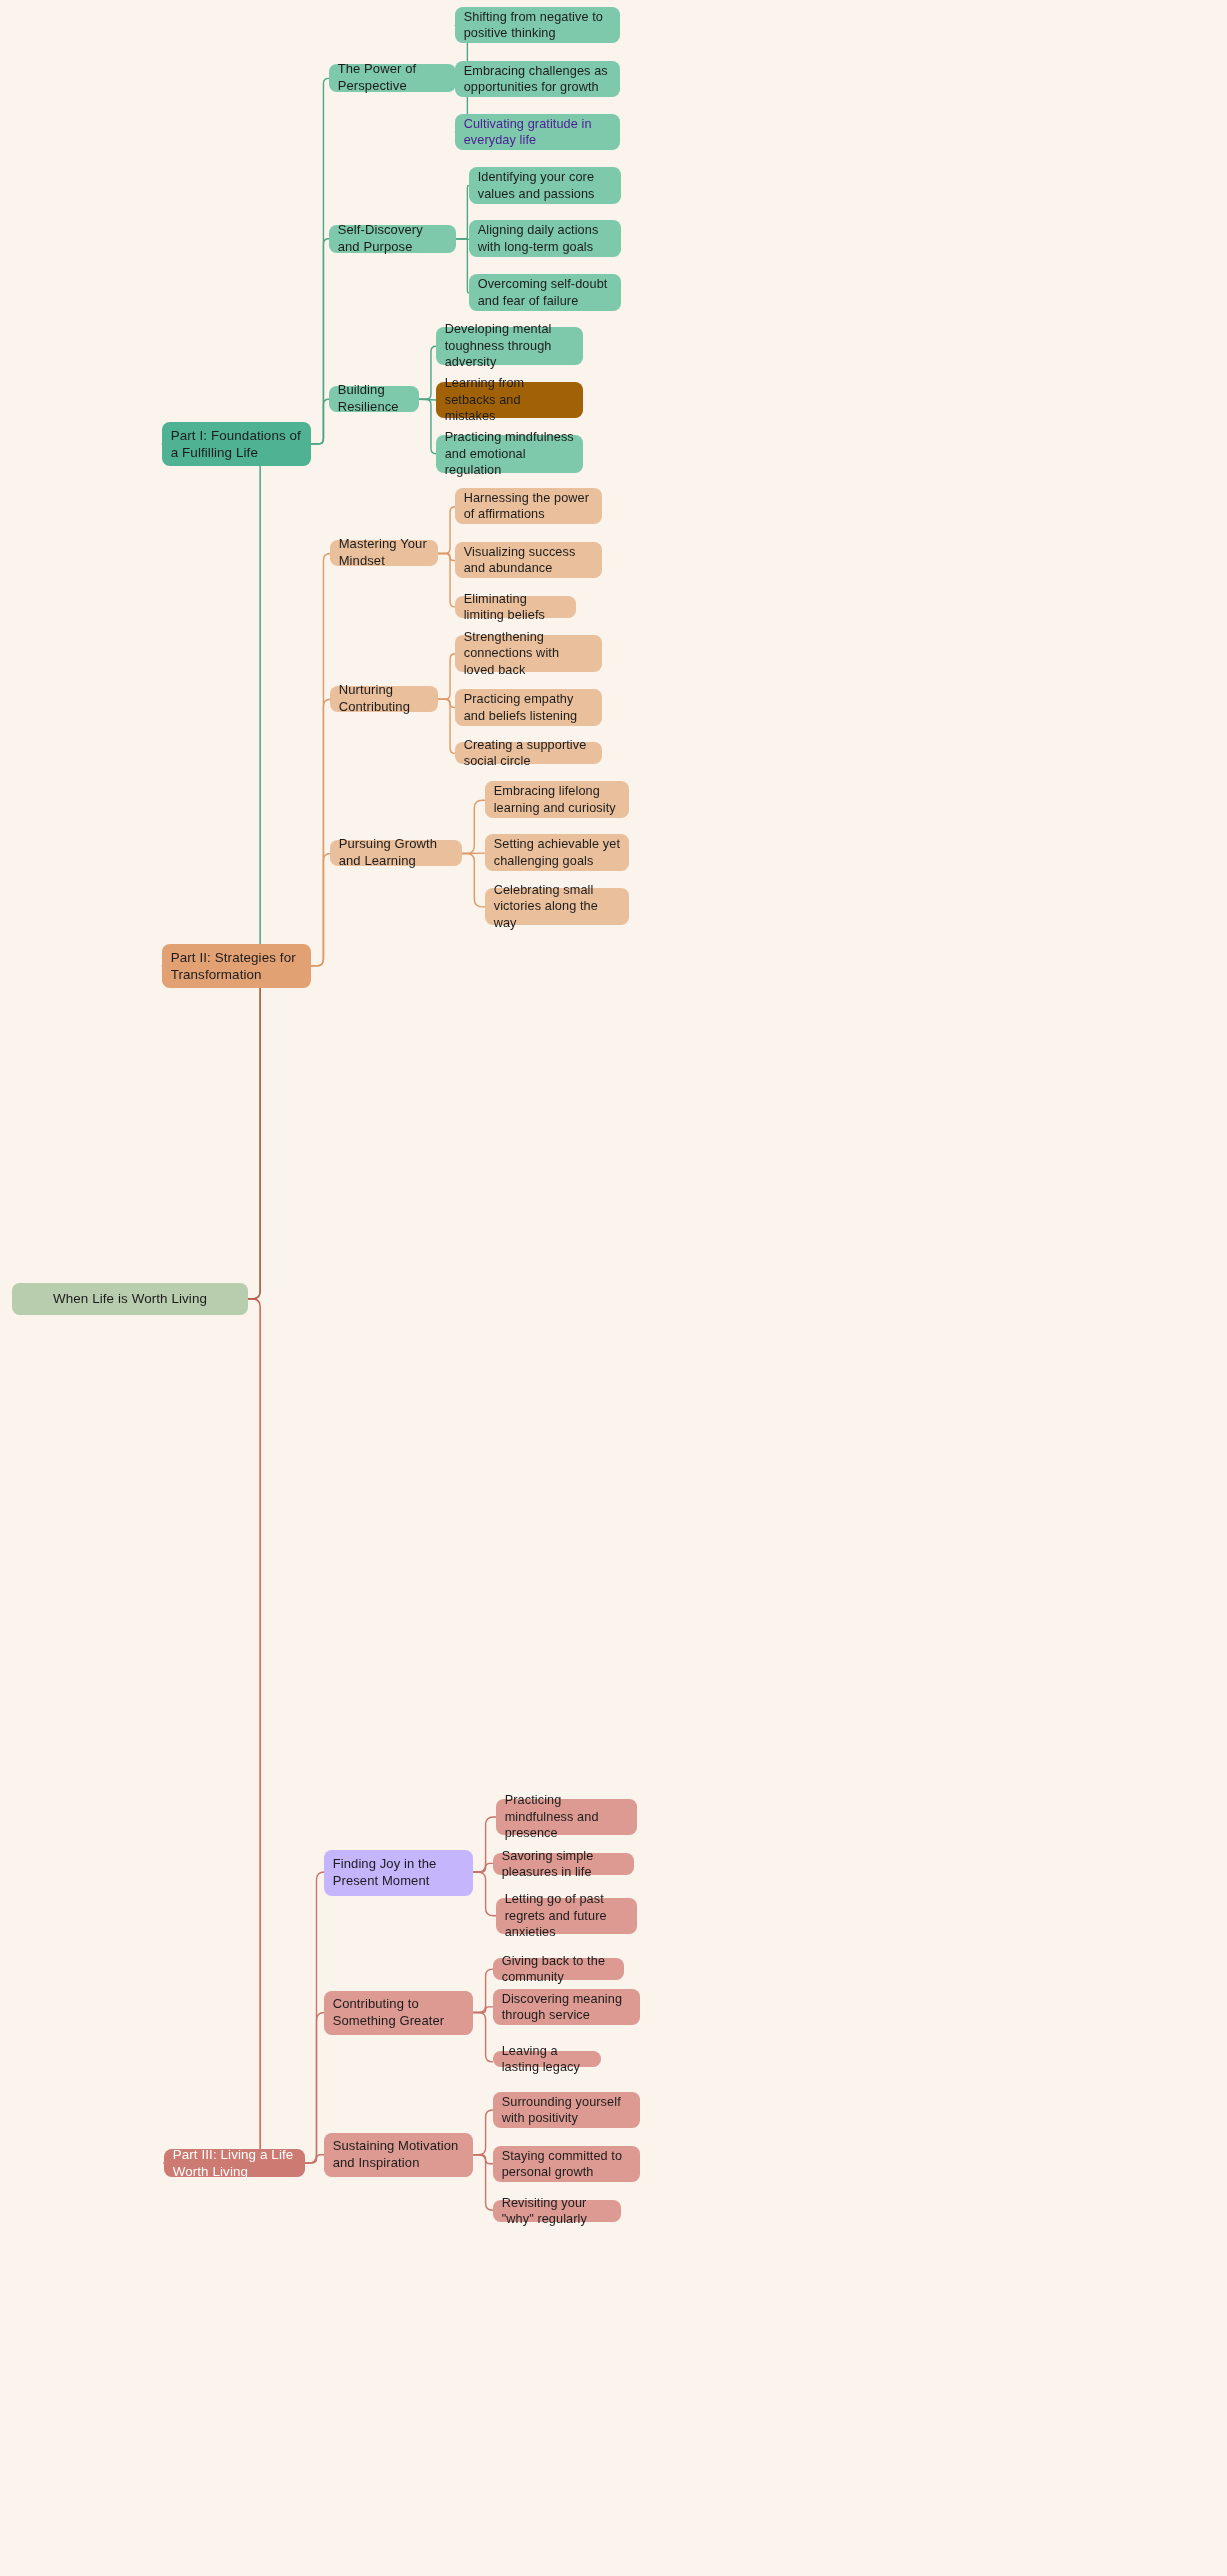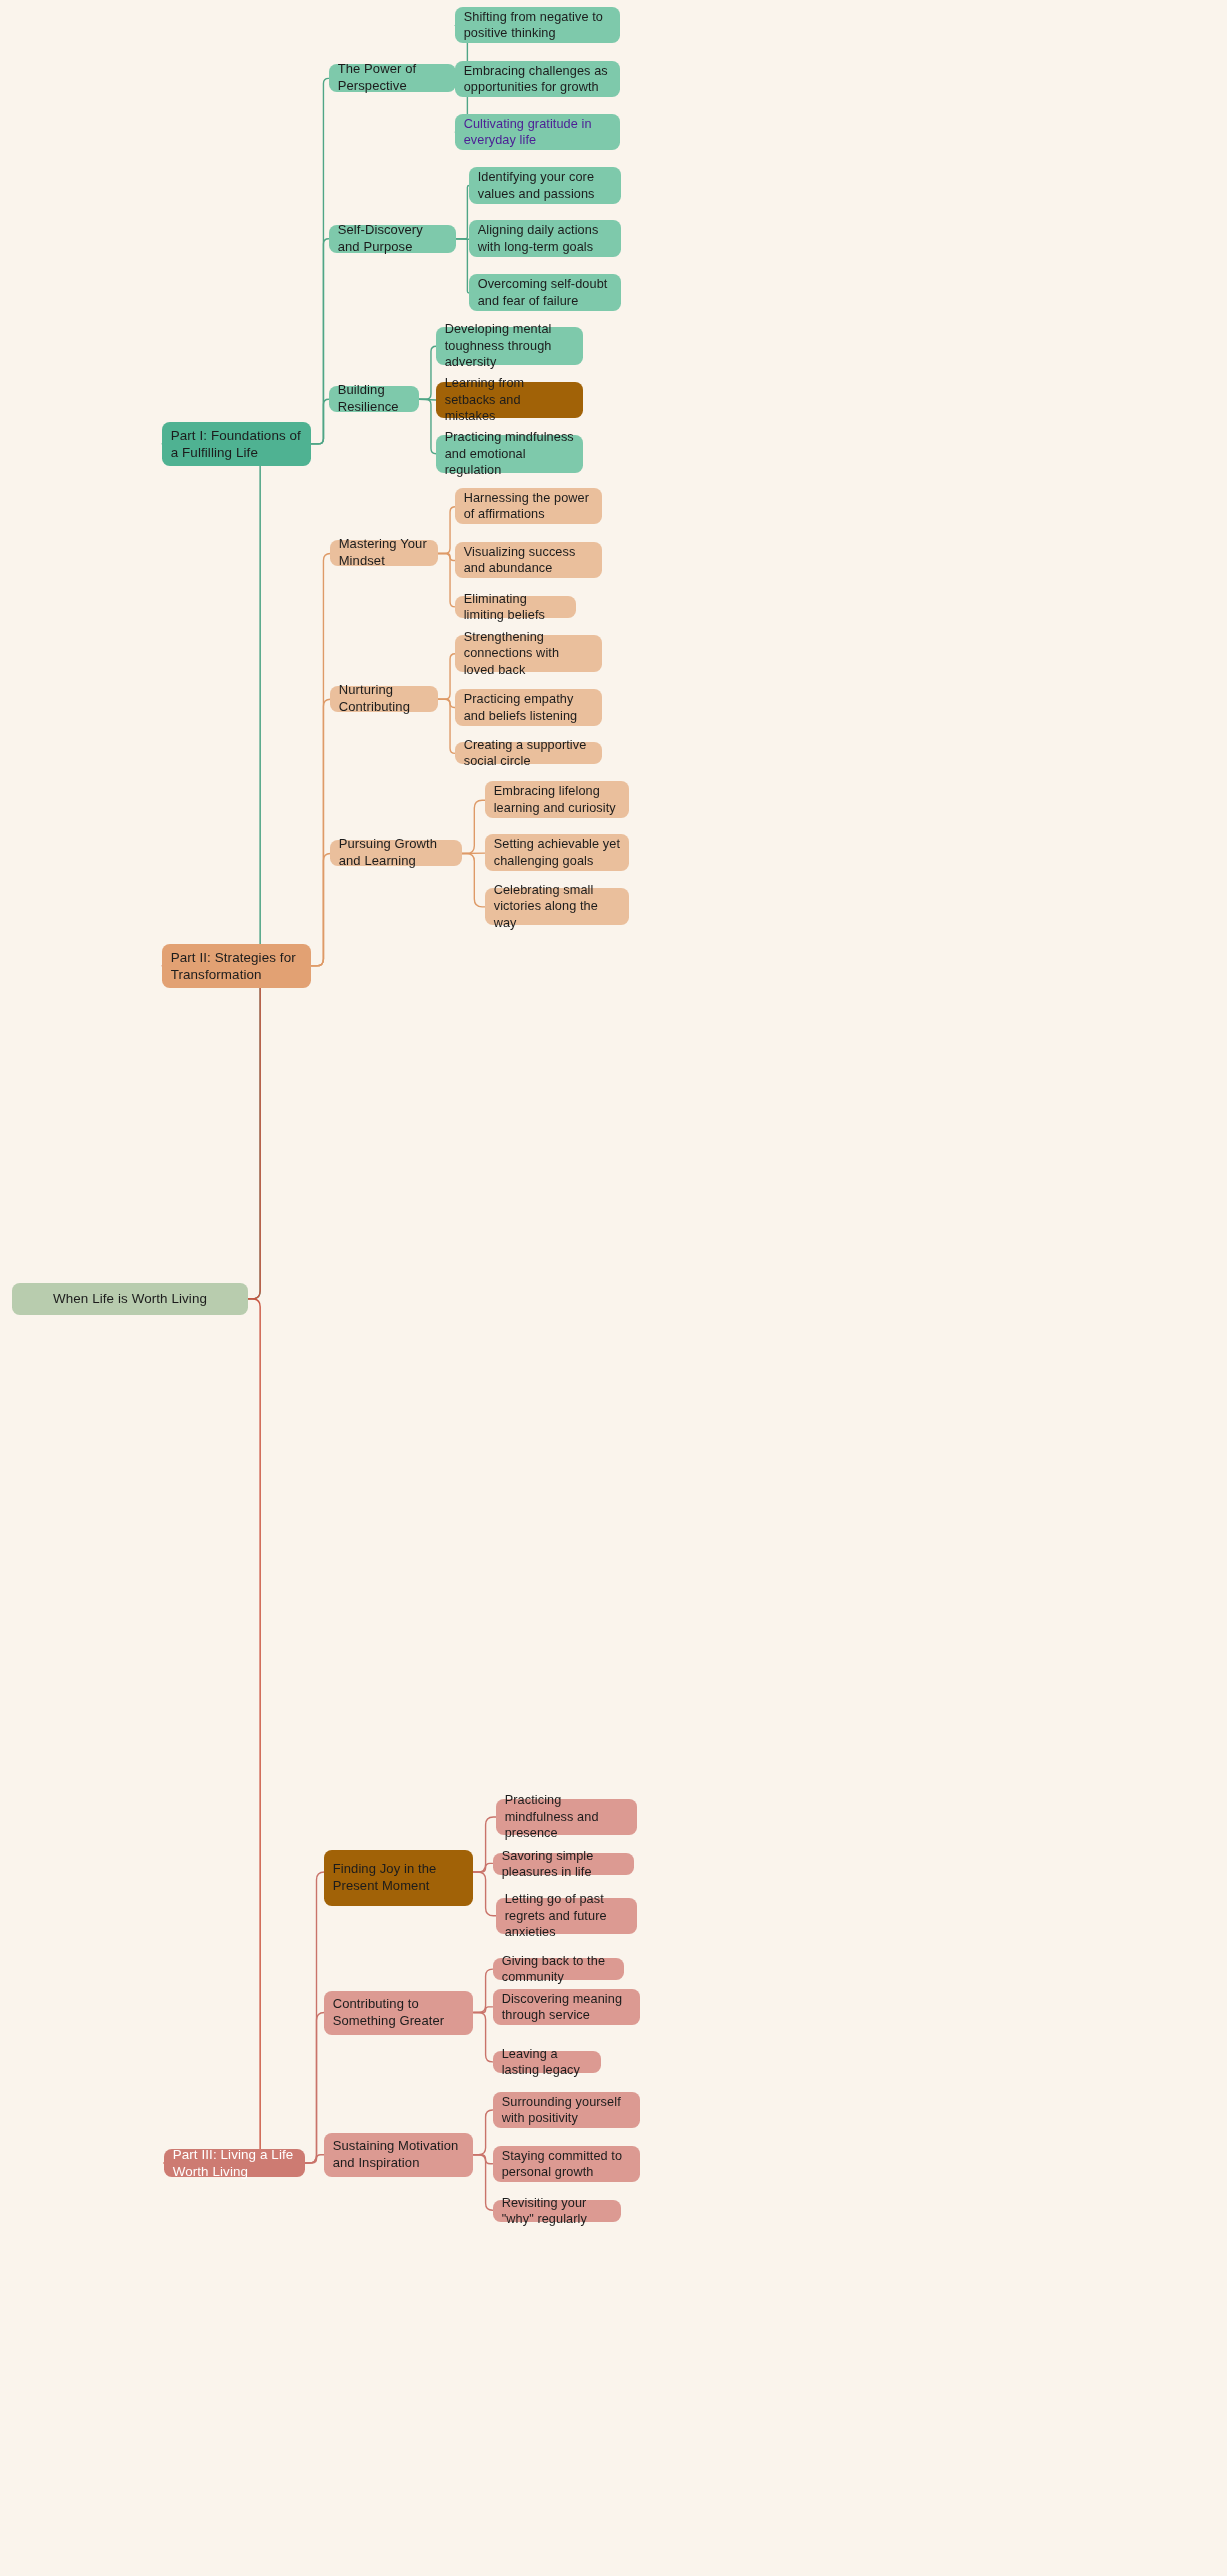--- a/index.html
+++ b/index.html
@@ -93,26 +93,26 @@
     <div class="node leaf" style="left: 455px; top: 596px; width: 121px; height: 22px; background: rgb(234, 191, 156); color: rgb(28, 28, 28);">Eliminating limiting beliefs</div>
     <div class="node topic" style="left: 330px; top: 686px; width: 108px; height: 26px; background: rgb(234, 191, 156); color: rgb(28, 28, 28);">Nurturing Contributing</div>
     <div class="node leaf" style="left: 455px; top: 635px; width: 147px; height: 37px; background: rgb(234, 191, 156); color: rgb(28, 28, 28);">Strengthening connections with loved back</div>
     <div class="node leaf" style="left: 455px; top: 689px; width: 147px; height: 37px; background: rgb(234, 191, 156); color: rgb(28, 28, 28);">Practicing empathy and beliefs listening</div>
     <div class="node leaf" style="left: 455px; top: 742px; width: 147px; height: 22px; background: rgb(234, 191, 156); color: rgb(28, 28, 28);">Creating a supportive social circle</div>
     <div class="node topic" style="left: 330px; top: 840px; width: 132px; height: 26px; background: rgb(234, 191, 156); color: rgb(28, 28, 28);">Pursuing Growth and Learning</div>
     <div class="node leaf" style="left: 485px; top: 781px; width: 144px; height: 37px; background: rgb(234, 191, 156); color: rgb(28, 28, 28);">Embracing lifelong learning and curiosity</div>
     <div class="node leaf" style="left: 485px; top: 834px; width: 144px; height: 37px; background: rgb(234, 191, 156); color: rgb(28, 28, 28);">Setting achievable yet challenging goals</div>
     <div class="node leaf" style="left: 485px; top: 888px; width: 144px; height: 37px; background: rgb(234, 191, 156); color: rgb(28, 28, 28);">Celebrating small victories along the way</div>
     <div class="node part" style="left: 164px; top: 2149px; width: 141px; height: 28px; background: rgb(205, 123, 114); color: rgb(255, 255, 255);">Part III: Living a Life Worth Living</div>
-    <div class="node topic" style="left: 324px; top: 1850px; width: 149px; height: 56px; background: #a16207; color: rgb(28, 28, 28);">Finding Joy in the Present Moment</div>
+    <div class="node topic" style="left: 324px; top: 1850px; width: 149px; height: 46px; background: #c4b5fd; color: rgb(28, 28, 28);">Finding Joy in the Present Moment</div>
     <div class="node leaf" style="left: 496px; top: 1799px; width: 141px; height: 36px; background: rgb(220, 154, 146); color: rgb(28, 28, 28);">Practicing mindfulness and presence</div>
     <div class="node leaf" style="left: 493px; top: 1853px; width: 141px; height: 22px; background: rgb(220, 154, 146); color: rgb(28, 28, 28);">Savoring simple pleasures in life</div>
     <div class="node leaf" style="left: 496px; top: 1898px; width: 141px; height: 36px; background: rgb(220, 154, 146); color: rgb(28, 28, 28);">Letting go of past regrets and future anxieties</div>
     <div class="node topic" style="left: 324px; top: 1991px; width: 149px; height: 44px; background: rgb(220, 154, 146); color: rgb(28, 28, 28);">Contributing to Something Greater</div>
     <div class="node leaf" style="left: 493px; top: 1958px; width: 131px; height: 22px; background: rgb(220, 154, 146); color: rgb(28, 28, 28);">Giving back to the community</div>
     <div class="node leaf" style="left: 493px; top: 1989px; width: 147px; height: 36px; background: rgb(220, 154, 146); color: rgb(28, 28, 28);">Discovering meaning through service</div>
-    <div class="node leaf" style="left: 493px; top: 2051px; width: 108px; height: 22px; background: rgb(220, 154, 146); color: rgb(28, 28, 28);">Leaving a lasting legacy</div>
+    <div class="node leaf" style="left: 493px; top: 2051px; width: 108px; height: 16px; background: rgb(220, 154, 146); color: rgb(28, 28, 28);">Leaving a lasting legacy</div>
     <div class="node topic" style="left: 324px; top: 2133px; width: 149px; height: 44px; background: rgb(220, 154, 146); color: rgb(28, 28, 28);">Sustaining Motivation and Inspiration</div>
     <div class="node leaf" style="left: 493px; top: 2092px; width: 147px; height: 36px; background: rgb(220, 154, 146); color: rgb(28, 28, 28);">Surrounding yourself with positivity</div>
     <div class="node leaf" style="left: 493px; top: 2146px; width: 147px; height: 36px; background: rgb(220, 154, 146); color: rgb(28, 28, 28);">Staying committed to personal growth</div>
     <div class="node leaf" style="left: 493px; top: 2200px; width: 128px; height: 22px; background: rgb(220, 154, 146); color: rgb(28, 28, 28);">Revisiting your "why" regularly</div>
   </div>
 
 
 </body></html>

